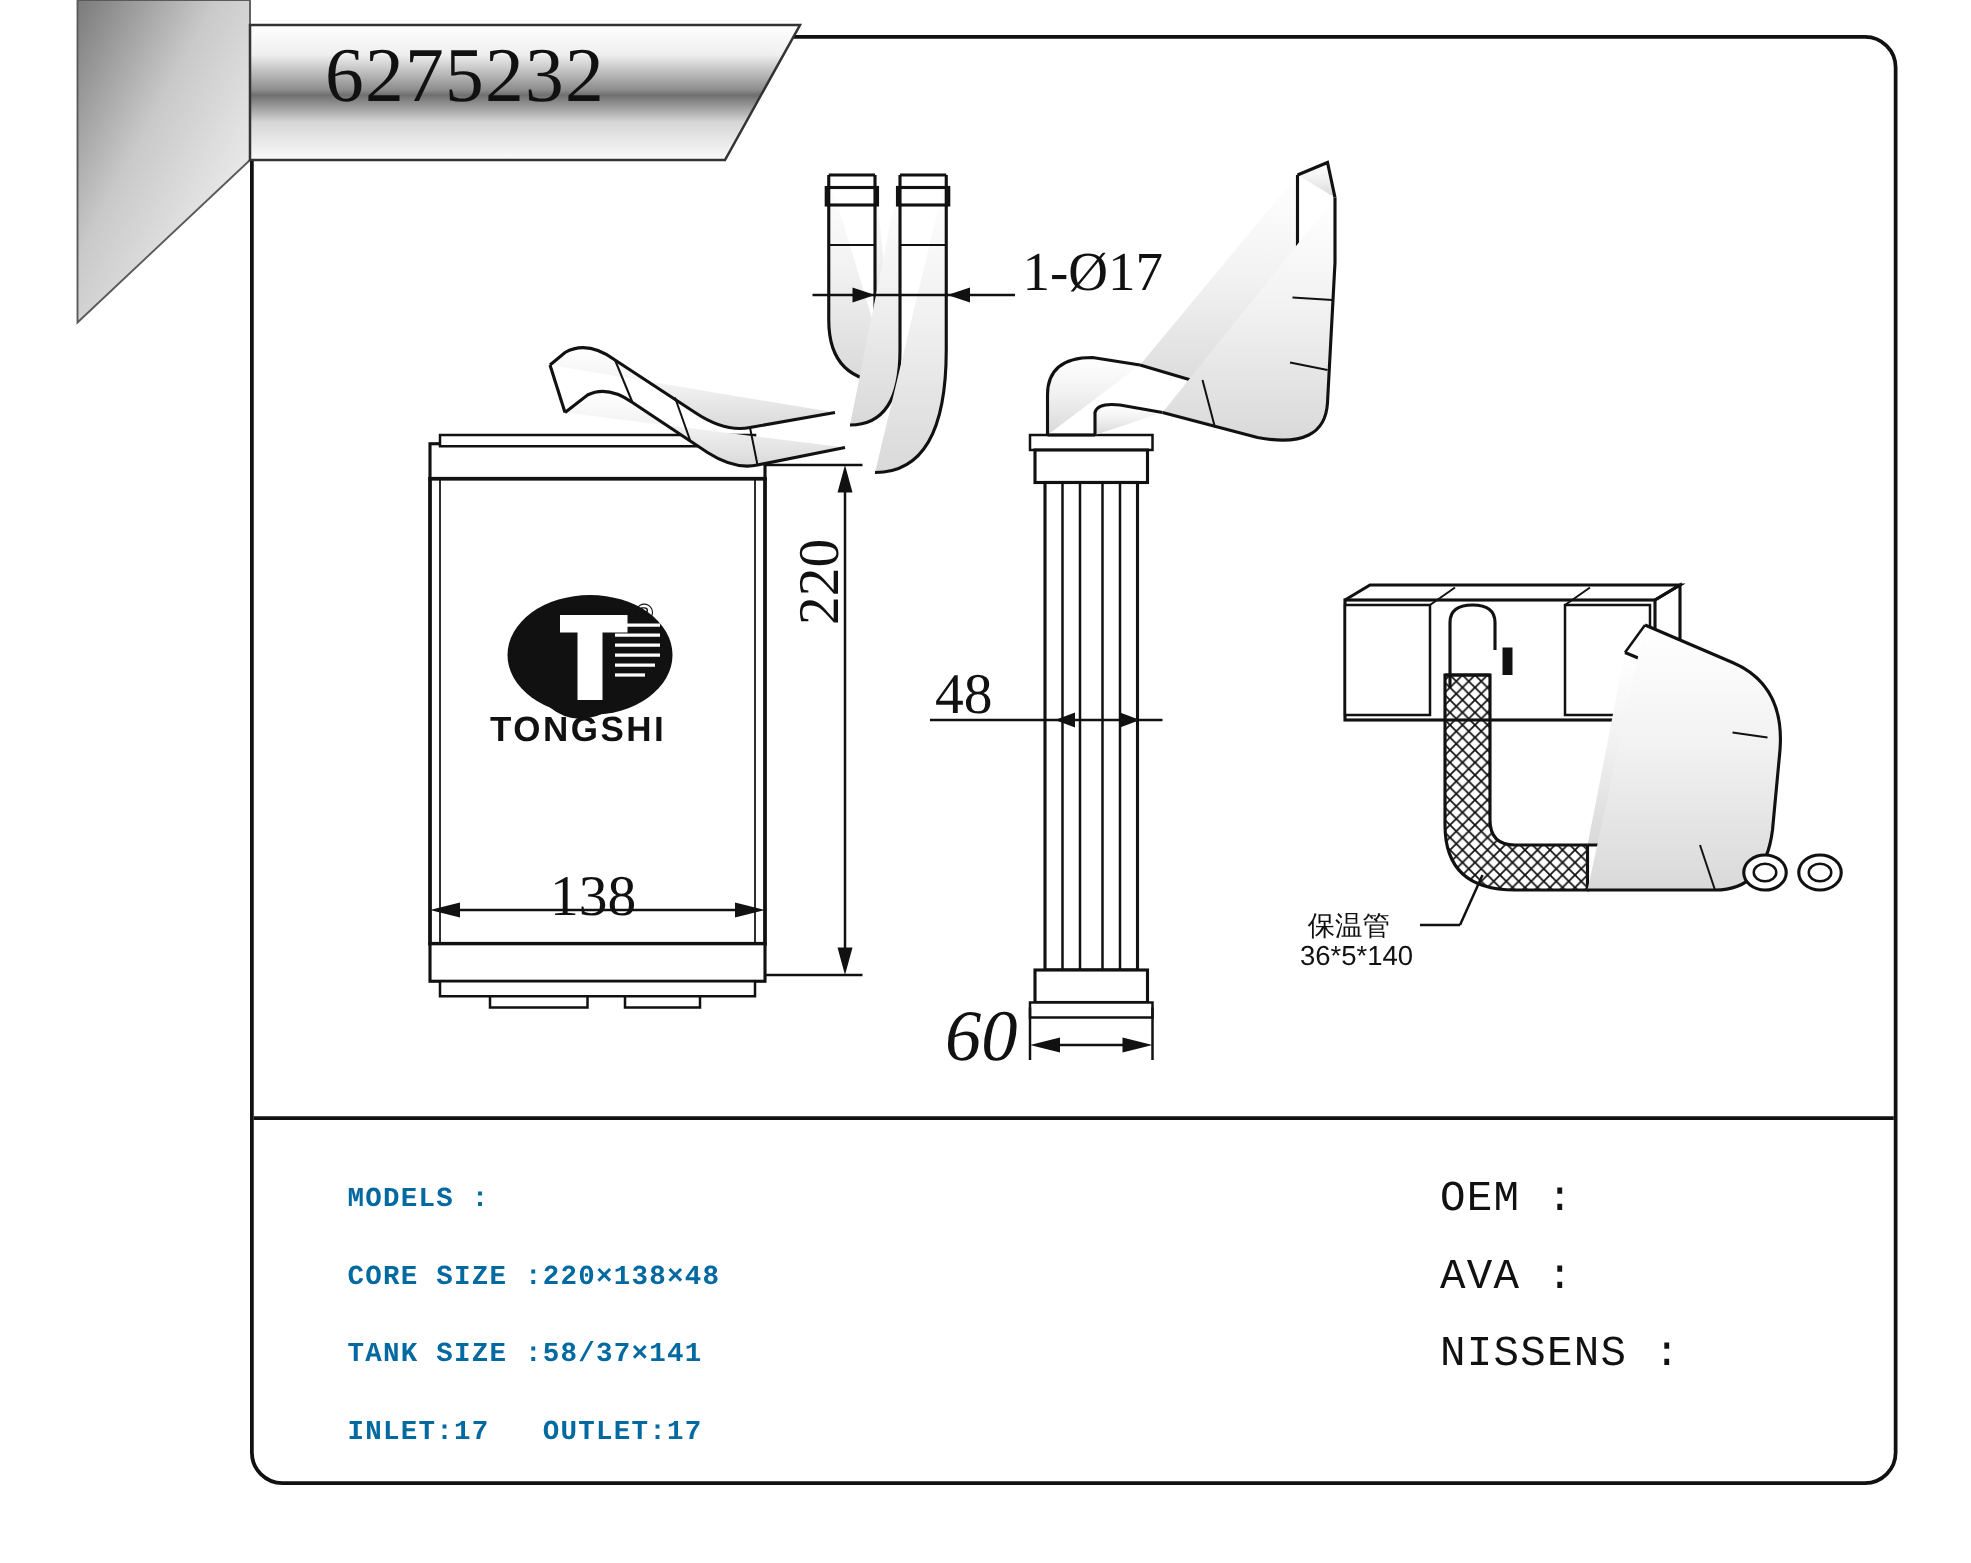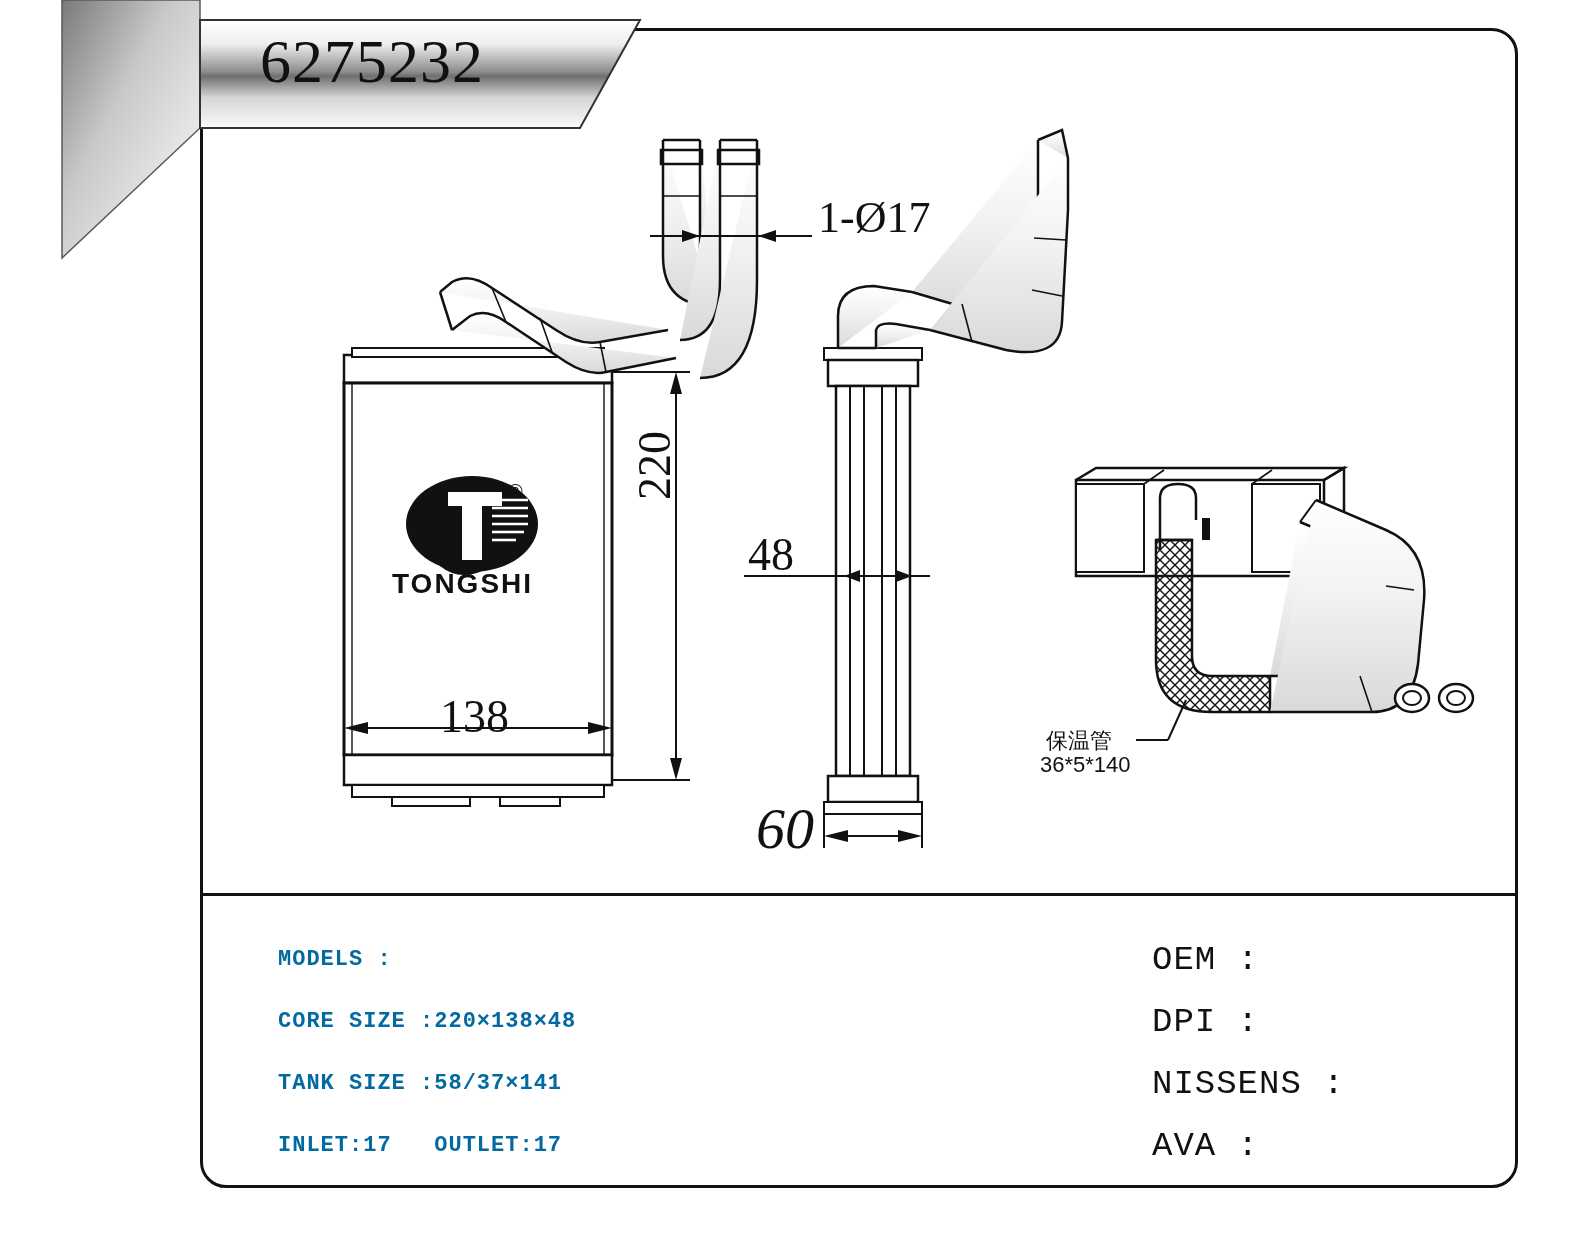--- a/index.html
+++ b/index.html
@@ -341,18 +341,17 @@
   <div class="divider"></div>
 
   <div class="specs">
     <div class="row">MODELS :</div>
     <div class="row">CORE SIZE :220×138×48</div>
     <div class="row">TANK SIZE :58/37×141</div>
     <div class="row">INLET:17   OUTLET:17</div>
   </div>
   <div class="specs-right">
     <div class="row">OEM :</div>
-    <div class="row">DPI :</div>
+    <div class="row">AVA :</div>
     <div class="row">NISSENS :</div>
-    <div class="row">AVA :</div>
   </div>
 
 </div>
 
 </body></html>

